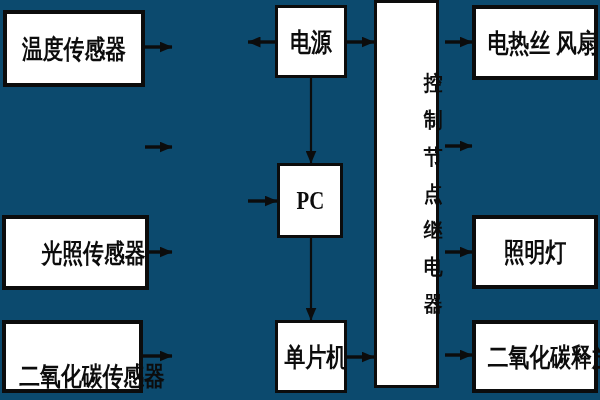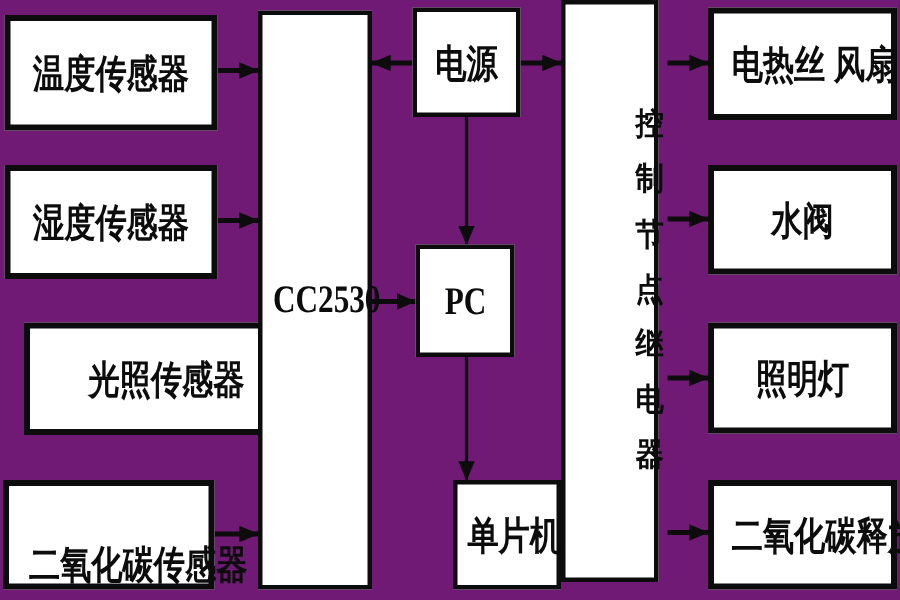--- a/index.html
+++ b/index.html
@@ -7,21 +7,21 @@
     padding: 0;
     background: #ffffff;
     width: 600px;
     height: 400px;
     overflow: hidden;
   }
   #canvas {
     position: relative;
     width: 600px;
     height: 400px;
-    background: #701a75;
+    background: #0c4a6e;
     font-family: "Liberation Sans", sans-serif;
   }
   #edges-layer {
     position: absolute;
     left: 0;
     top: 0;
   }
   #nodes-layer {
     position: absolute;
     left: 0;
@@ -87,49 +87,40 @@
         <line x1="445" y1="42" x2="472" y2="42" stroke="#0c0c0c" stroke-width="3.4" marker-end="url(#arrow)"></line>
         <line x1="445" y1="146" x2="472" y2="146" stroke="#0c0c0c" stroke-width="3.4" marker-end="url(#arrow)"></line>
         <line x1="445" y1="252" x2="472" y2="252" stroke="#0c0c0c" stroke-width="3.4" marker-end="url(#arrow)"></line>
         <line x1="445" y1="355" x2="472" y2="355" stroke="#0c0c0c" stroke-width="3.4" marker-end="url(#arrow)"></line>
       </g>
   </svg>
   <div id="nodes-layer">
       <div class="node outer" style="left: 3px; top: 10px; width: 142px; height: 77px; border-color: rgb(12, 12, 12);">
         <span class="label" style="color: rgb(12, 12, 12);">温度传感器</span>
       </div>
-      <div class="node outer" style="left: 3px; top: 110px; width: 142px; height: 76px; border-color: rgb(12, 12, 12);">
-        <span class="label" style="color: rgb(12, 12, 12);">湿度传感器</span>
-      </div>
-      <div class="node outer" style="left: 16px; top: 215px; width: 165px; height: 75px; border-color: rgb(12, 12, 12); padding-left: 24px;">
+      <div class="node outer" style="left: 2px; top: 215px; width: 147px; height: 75px; border-color: rgb(12, 12, 12); padding-left: 24px;">
         <span class="label" style="color: rgb(12, 12, 12);">光照传感器</span>
       </div>
       <div class="node outer" style="left: 2px; top: 320px; width: 141px; height: 73px; border-color: rgb(12, 12, 12); align-items: flex-end;">
         <span class="label" style="color: rgb(12, 12, 12);">二氧化碳传感器</span>
-      </div>
-      <div class="node" style="left: 172px; top: 7px; width: 76px; height: 386px; border-color: rgb(12, 12, 12);">
-        <span class="label serif" style="color: rgb(12, 12, 12);">CC2530</span>
       </div>
       <div class="node" style="left: 275px; top: 5px; width: 72px; height: 73px; border-color: rgb(12, 12, 12);">
         <span class="label" style="color: rgb(12, 12, 12);">电源</span>
       </div>
       <div class="node" style="left: 277px; top: 163px; width: 66px; height: 75px; border-color: rgb(12, 12, 12);">
         <span class="label serif" style="color: rgb(12, 12, 12);">PC</span>
       </div>
-      <div class="node" style="left: 275px; top: 320px; width: 72px; height: 73px; border-color: rgb(12, 12, 12); margin-left: 27px;">
+      <div class="node" style="left: 275px; top: 320px; width: 72px; height: 73px; border-color: rgb(12, 12, 12);">
         <span class="label" style="color: rgb(12, 12, 12);">单片机</span>
       </div>
       <div class="node wrap" style="left: 374px; top: 0; width: 65px; height: 388px; border-color: rgb(12, 12, 12); padding-left: 46px;">
         <span class="label" style="color: rgb(12, 12, 12);">控制节点继电器</span>
       </div>
       <div class="node outer" style="left: 472px; top: 5px; width: 126px; height: 75px; border-color: rgb(12, 12, 12);">
         <span class="label" style="color: rgb(12, 12, 12);">电热丝 风扇</span>
-      </div>
-      <div class="node outer" style="left: 472px; top: 110px; width: 126px; height: 73px; border-color: rgb(12, 12, 12);">
-        <span class="label" style="color: rgb(12, 12, 12);">水阀</span>
       </div>
       <div class="node outer" style="left: 472px; top: 215px; width: 126px; height: 74px; border-color: rgb(12, 12, 12); text-align: center;">
         <span class="label" style="color: rgb(12, 12, 12);">照明灯</span>
       </div>
       <div class="node outer" style="left: 472px; top: 320px; width: 126px; height: 73px; border-color: rgb(12, 12, 12);">
         <span class="label" style="color: rgb(12, 12, 12);">二氧化碳释放</span>
       </div>
     </div>
 </div>
 

